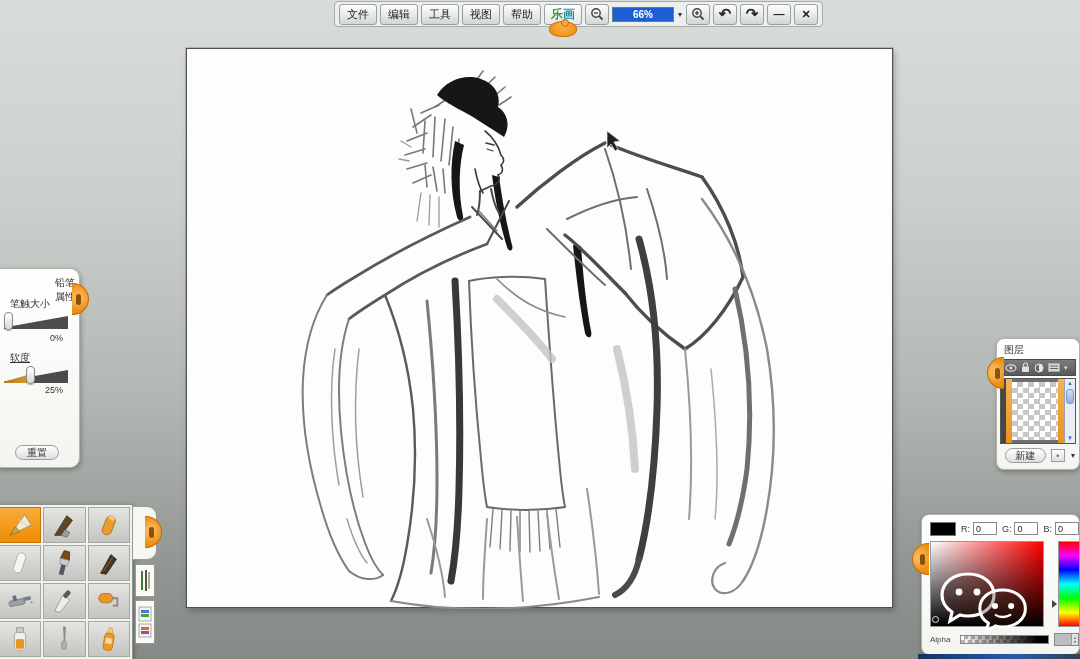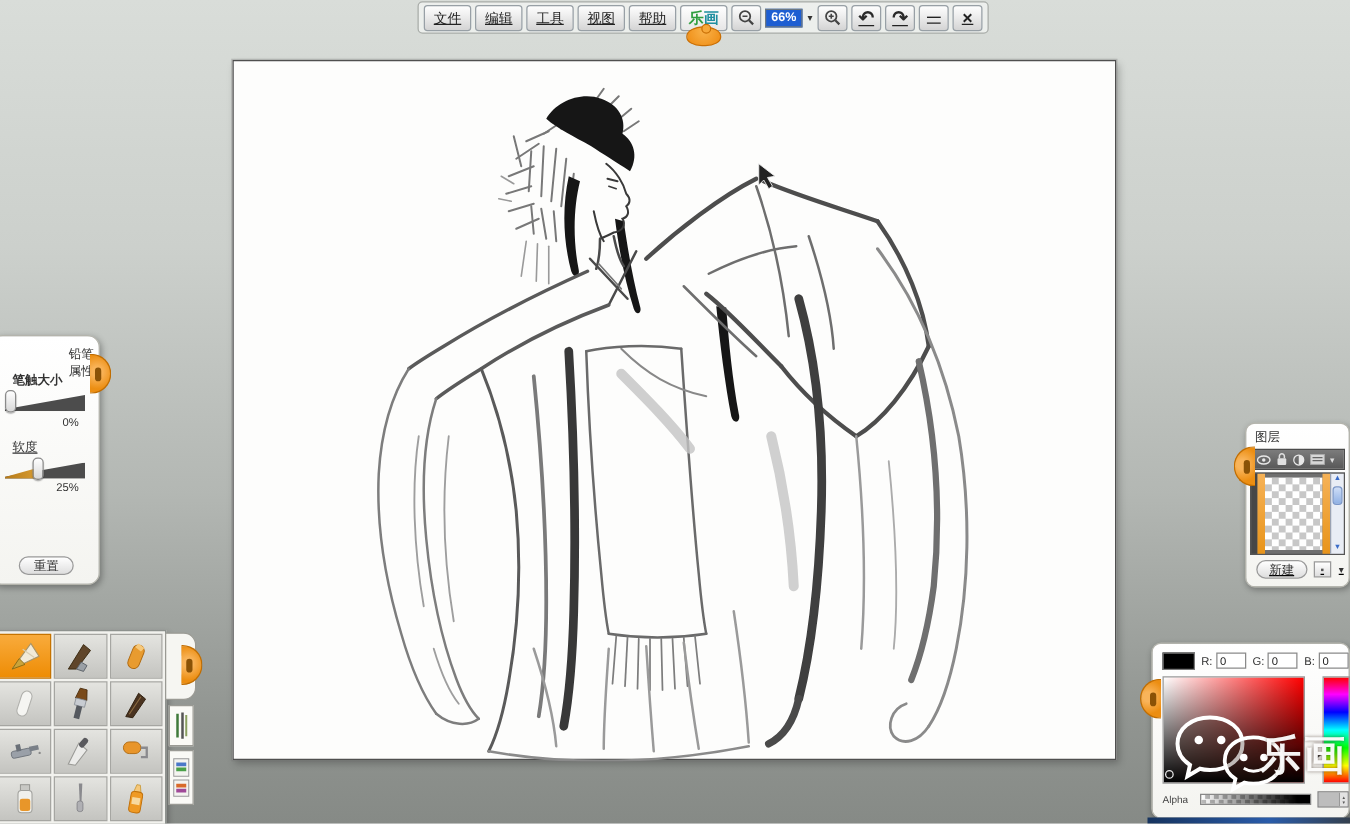--- a/index.html
+++ b/index.html
@@ -6,32 +6,32 @@
   html,body { width:1080px; height:659px; overflow:hidden; }
   body { font-family:"Liberation Sans", sans-serif; }
   .screen { position:relative; width:1080px; height:659px; overflow:hidden;
     background:linear-gradient(180deg,#d9ddd9 0%,#ccd0cc 30%,#b3b7b3 60%,#909490 88%,#868a86 100%); }
 
   
   .toolbar { position:absolute; left:334px; top:1px; height:26px; display:flex; align-items:center; gap:3px;
     background:rgba(240,242,240,.85); border:1px solid #a8aca8; border-radius:4px; padding:1px 4px; z-index:30; }
   .tb-btn { height:21px; min-width:33px; padding:0 7px; font-size:11px; color:#222; cursor:default;
     background:linear-gradient(#fefefe,#ececec 45%,#d4d4d4); border:1px solid #98a0a6; border-radius:3px;
-    display:flex; align-items:center; justify-content:center; font-family:inherit;text-decoration:underline; }
+    display:flex; align-items:center; justify-content:center; font-family:inherit; }
   .tb-icon { min-width:24px; padding:0 3px; font-weight:bold; }
   .tb-btn svg { display:block; }
   .logo-btn { position:relative; width:38px; height:21px; border:1px solid #98a0a6; border-radius:3px;
     background:linear-gradient(#fff,#e6e6e6); display:flex; align-items:center; justify-content:center; }
   .logo-le { color:#2f9e3f; font-weight:bold; font-size:12px; }
   .logo-hua { color:#1f8fa0; font-weight:bold; font-size:12px; }
   .logo-smile { position:absolute; left:4px; top:16px; width:28px; height:16px; border-radius:50% 50% 45% 45%;
     background:radial-gradient(circle at 50% 20%, #f9b24a, #ee8a10); border:1px solid #c96f05; }
   .logo-smile::after { content:""; position:absolute; left:11px; top:-3px; width:6px; height:6px; border-radius:50%;
     background:#f7a83a; border:1px solid #c96f05; }
-  .zoom-display { height:15px; background:#1d5ed2; border:1px solid #6d7880; padding:0 4px;
+  .zoom-display { height:15px; background:#1d5ed2; border:1px solid #6d7880; padding:0 20px;
     display:flex; align-items:center; }
   .zoom-display span { color:#fff; font-size:10px; font-weight:bold; }
   .caret { font-size:8px; color:#333; margin:0 1px; }
   .undo-glyph { font-size:15px; color:#2a2a2a; }
 
   
   .canvas { position:absolute; left:186px; top:48px; width:707px; height:560px; background:#fdfdfc;
     border:1px solid #4f4f4f; box-shadow:0 0 0 1px rgba(120,120,120,.35), 2px 3px 6px rgba(0,0,0,.25); }
   .canvas svg { position:absolute; left:0; top:0; }
 
@@ -81,21 +81,21 @@
     display:flex; align-items:center; gap:4px; padding:0 4px; }
   .lp-iconbar svg { display:block; }
   .lp-caret { color:#ddd; font-size:7px; }
   .lp-list { margin-top:2px; height:66px; display:flex; background:#6f6f6f; border:1px solid #555; }
   .strip-dark { width:5px; background:#474747; }
   .strip-orange { width:6px; background:linear-gradient(#f6b257,#e8941a); }
   .checker { flex:1; margin:3px 0; background:repeating-conic-gradient(#c7c7c7 0% 25%, #ffffff 0% 50%) 0 0 / 11px 11px; }
   .lp-scroll { width:11px; background:#e9edf5; border-left:1px solid #9aa2b2; display:flex; flex-direction:column; align-items:center; }
   .scroll-arrow { font-size:6px; color:#3a6cc8; line-height:8px; height:9px; }
   .scroll-thumb { width:8px; height:15px; margin-top:1px; border-radius:3px; background:linear-gradient(#cfdef7,#8fb0e4); border:1px solid #7a96c8; }
-  .lp-bottom { display:flex; align-items:center; gap:5px; margin-top:4px; padding-left:5px;text-decoration:underline; }
+  .lp-bottom { display:flex; align-items:center; gap:5px; margin-top:4px; padding-left:5px; }
   .lp-new { width:46px; height:15px; font-size:10px; color:#333; border:1px solid #9a9a9a; border-radius:8px;
     background:linear-gradient(#fff,#dedede); display:flex; align-items:center; justify-content:center; font-family:inherit; }
   .lp-square { width:16px; height:13px; border:1px solid #9a9a9a; background:linear-gradient(#fff,#ddd);
     font-size:8px; color:#555; display:flex; align-items:center; justify-content:center; }
 
   
   .color-panel { left:921px; top:514px; width:159px; height:141px; border-radius:8px; padding:6px 0 0 8px; }
   .cp-row1 { display:flex; align-items:center; gap:3px; height:15px; }
   .swatch { width:33px; height:14px; background:#000; border:1px solid #777; }
   .cp-lab { font-size:9px; color:#333; margin-left:2px; }
@@ -306,21 +306,21 @@
         </g>
       </g>
 
       <polygon points="420,82 420,99 424,95 428,102 431,100 427,93 433,92" fill="#222" stroke="#eee" stroke-width="0.7"></polygon>
     </svg>
   </div>
 
   <div class="panel brush-panel">
     <div class="clip right" style="right:-10px; top:14px;"></div>
     <div class="bp-title">铅笔属性</div>
-    <div class="bp-label" style="top:28px;font-weight:bold;">笔触大小</div>
+    <div class="bp-label" style="top:28px;">笔触大小</div>
     <div class="slider" style="top:44px;">
       <div class="wedge"></div>
       <div class="handle" style="left:0px;"></div>
     </div>
     <div class="s-value" style="top:64px;">0%</div>
     <div class="bp-label" style="top:82px;text-decoration:underline;">软度</div>
     <div class="slider" style="top:98px;">
       <div class="wedge"></div>
       <div class="wedge gold"></div>
       <div class="handle" style="left:22px;"></div>
@@ -520,17 +520,16 @@
         <circle cx="31" cy="26" r="3.4" fill="#fff"></circle>
           <circle cx="49" cy="26" r="3.4" fill="#fff"></circle>
       </g>
       <g transform="translate(48,22) scale(0.95)">
         <path d="M28,2 C14,2 4,10.5 4,21.5 C4,28 7.6,33.5 13,37 L11,45.5 L20.5,40 C23,40.8 25,41 28,41 C42,41 52,32.5 52,21.5 C52,10.5 42,2 28,2 Z" fill="rgba(45,28,18,0.30)" stroke="#ffffff" stroke-width="3.2"></path>
         <circle cx="20" cy="19" r="3.2" fill="#fff"></circle>
           <circle cx="37" cy="19" r="3.2" fill="#fff"></circle>
         <path d="M20,28 Q28,33 37,28" fill="none" stroke="#fff" stroke-width="2.4"></path>
       </g>
     </svg>
-    <div class="wm-text">乐画</div>
   </div>
 
   <div class="video-bar"></div>
 </div>
 
 </body></html>

